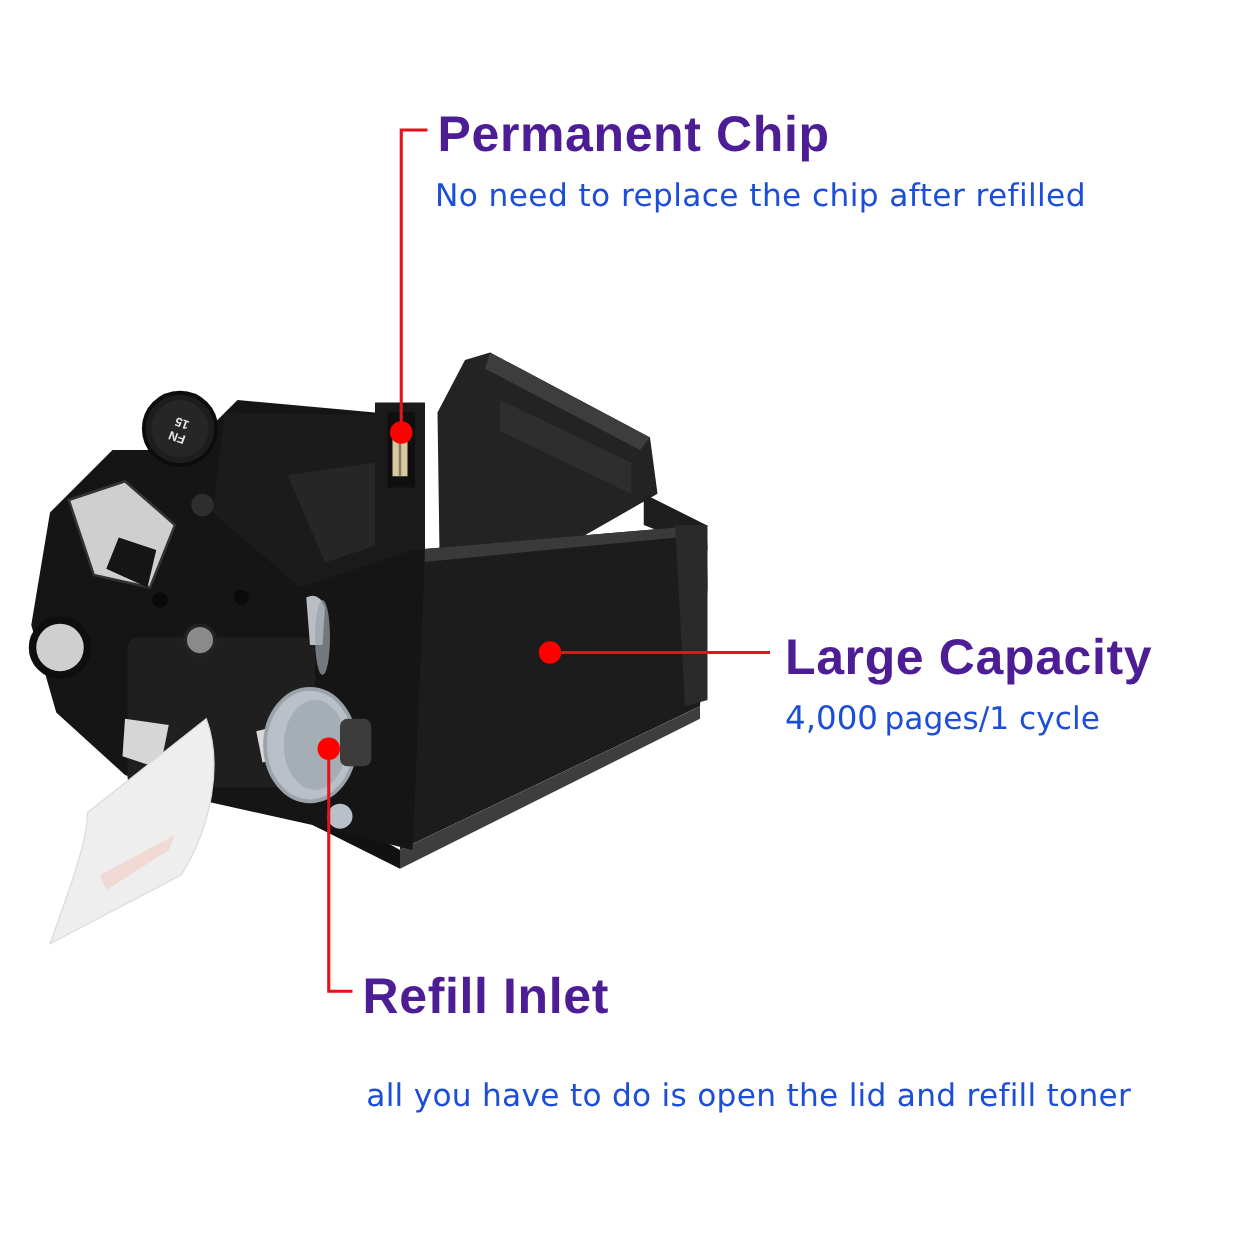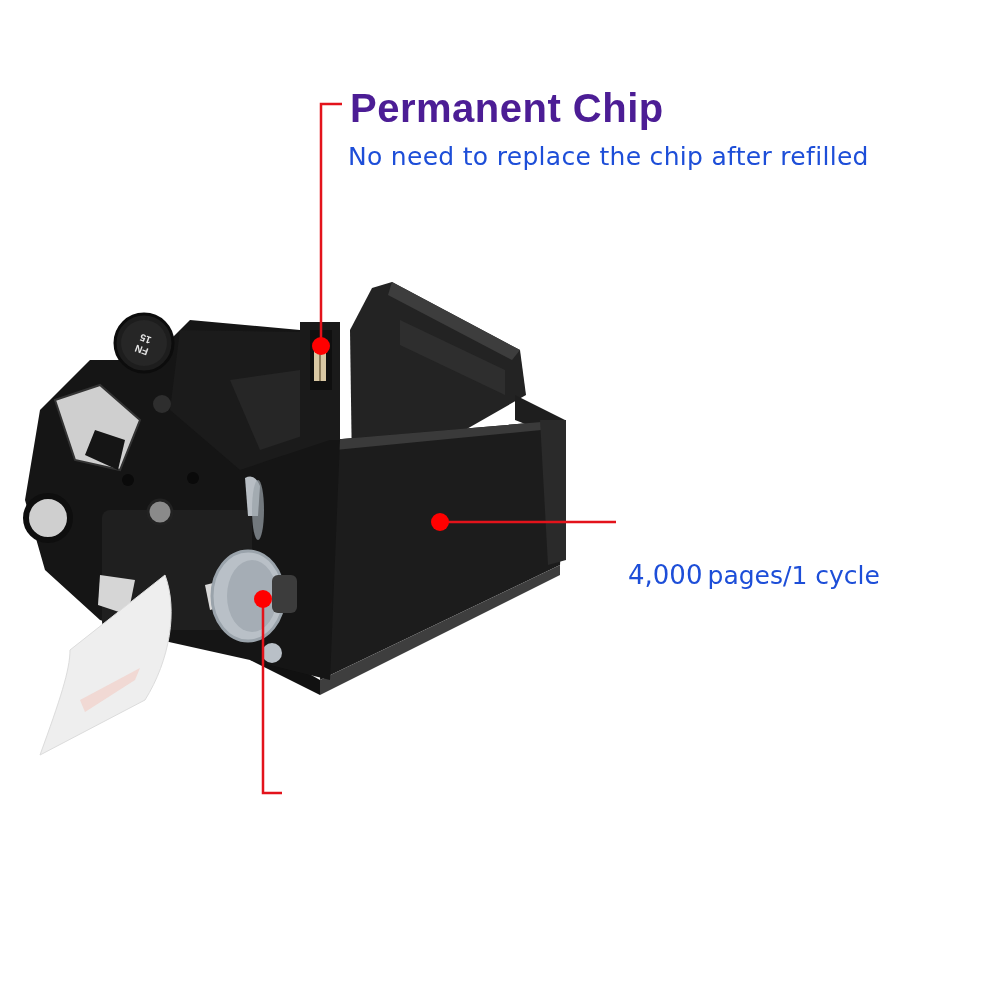--- a/index.html
+++ b/index.html
@@ -107,19 +107,22 @@
     </g>
     <g>
       <polyline points="263,600 263,793 282,793" fill="none" stroke="#e3131b" stroke-width="2.5"></polyline>
       <circle cx="263" cy="599" r="9" fill="#ff0000"></circle>
     </g>
   </svg>
 
   <div id="t-chip" class="title">Permanent Chip</div>
   <div id="d-chip" class="desc">No need to replace the chip after refilled</div>
 
+  <div id="t-cap" class="title">Large Capacity</div>
   <div id="d-cap" class="desc">
     <span class="big">4,000</span>
     <span class="small">pages/1 cycle</span>
   </div>
 
+  <div id="t-refill" class="title">Refill Inlet</div>
+  <div id="d-refill2" class="desc">all you have to do is open the lid and refill toner</div>
 
 </div>
 
 </body></html>

